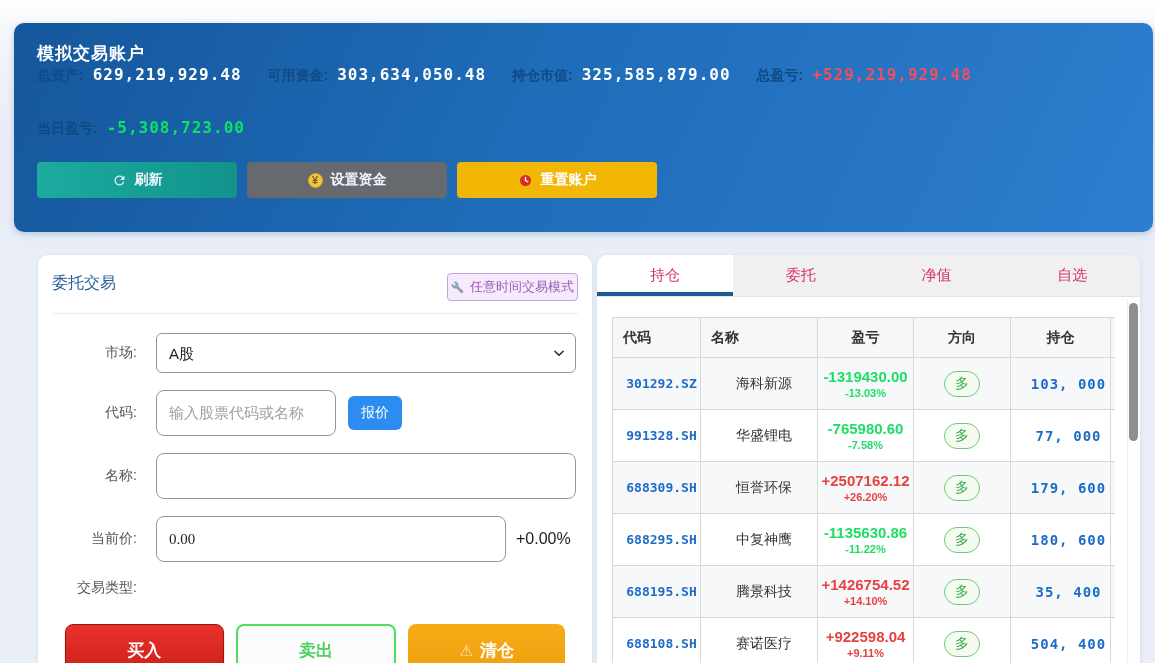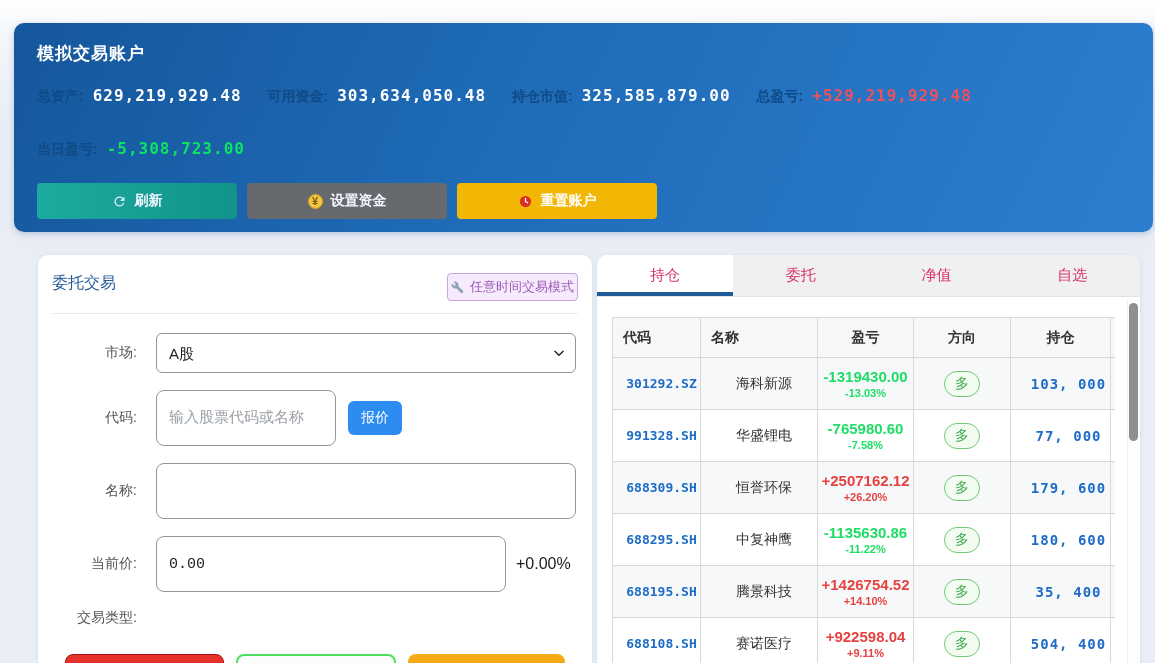--- a/index.html
+++ b/index.html
@@ -12,21 +12,21 @@
   .mono { font-family:"DejaVu Sans Mono",monospace; }
 
   
   .account-panel{
     position:absolute; left:14px; top:23px; width:1139px; height:209px;
     background:linear-gradient(115deg,#15579c 0%,#1f6cb8 45%,#2d7ecf 100%);
     border-radius:10px; box-shadow:0 2px 6px rgba(30,80,140,.25);
     padding:19px 23px;
   }
   .account-title{ color:#fff; font-size:17px; font-weight:bold; letter-spacing:1px; }
-  .stats-row{ display:flex; align-items:baseline; gap:26px; margin-top:21px; }
+  .stats-row{ display:flex; align-items:baseline; gap:26px; }
   .stat{ display:flex; align-items:baseline; gap:9px; white-space:nowrap; }
   .stat-label{ color:#0f4a85; font-size:14px; font-weight:bold; }
   .stat-value{ color:#ffffff; font-size:16px; font-weight:bold; letter-spacing:1px; }
   .stat-value.red{ color:#ef4f5f; }
   .stat-value.green{ color:#0de263; }
   .daily-row{ margin-top:33px; }
   .account-buttons{ display:flex; gap:10px; margin-top:24px; }
   .acct-btn{
     width:200px; height:36px; border:none; border-radius:4px; cursor:pointer;
     display:flex; align-items:center; justify-content:center; gap:8px;
@@ -62,23 +62,23 @@
   .gap{ width:14px; flex:none; }
   select.market-select{
     width:420px; height:40px; border:1px solid #8f969e; border-radius:6px;
     font-size:15px; padding:0 12px; color:#222; background:#fff;
     appearance:none; -webkit-appearance:none;
     font-family:"Liberation Sans","DejaVu Sans",sans-serif;
   }
   .select-wrap{ position:relative; width:420px; }
   .select-wrap svg{ position:absolute; right:10px; top:13px; pointer-events:none; }
   input.ctl{
-    height:56px; border:1px solid #8f969e; border-radius:8px;
+    height:46px; border:1px solid #8f969e; border-radius:8px;
     font-size:15px; padding:8px 12px; color:#222;
-    font-family:Liberation Mono, monospace;
+    font-family:Liberation Serif, serif;
   }
   input.ctl::placeholder{ color:#9aa0a6; }
   .code-input{ width:180px; }
   .name-input{ width:420px; }
   .price-input{ width:350px; }
   .quote-btn{
     margin-left:12px; width:54px; height:34px; background:#2d8cf0; color:#fff;
     border:none; border-radius:6px; font-size:14px; cursor:pointer;
     font-family:"Liberation Sans","DejaVu Sans",sans-serif;
   }

